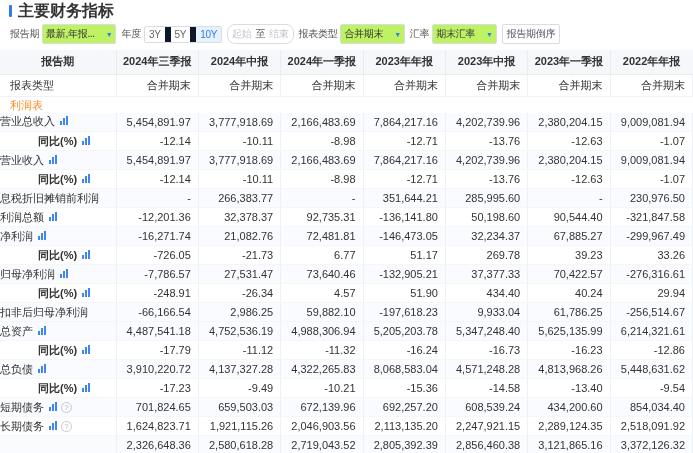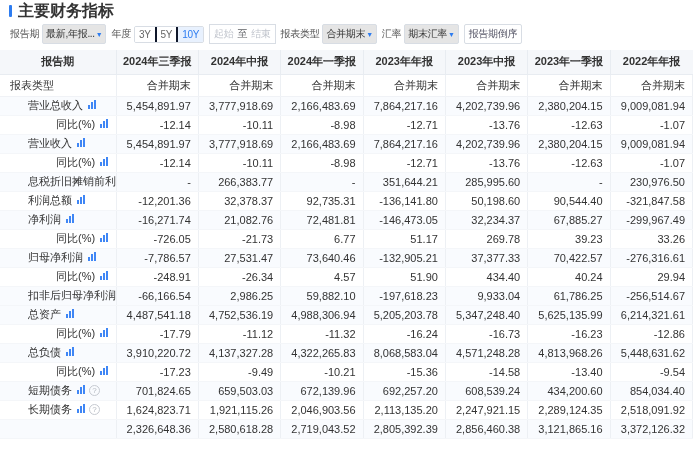--- a/index.html
+++ b/index.html
@@ -15,30 +15,30 @@
 
   
   .toolbar {
     display: flex; align-items: center; padding: 4px 4px 6px 10px;
     font-size: 10px; color: #555; white-space: nowrap; letter-spacing: -0.3px;
     overflow: hidden; gap: 5px;
   }
   .tb-group { display: inline-flex; align-items: center; gap: 3px; flex-shrink: 0; }
   .tb-label { color: #555; }
   .dd {
-    display: inline-flex; align-items: center; gap: 1px;
-    border: 1px solid #d8dde4; border-radius: 2px; background: #e5e5e5;
+    display: inline-flex; align-items: center; gap: 11px;
+    border: 1px solid #d8dde4; border-radius: 2px; background: #bef264;
     padding: 2px 3px; color: #333; cursor: pointer;
   }
   .caret { color: #2d7cf0; font-size: 7px; line-height: 1; }
   .seg { display: inline-flex; border: 1px solid #d8dde4; border-radius: 2px; overflow: hidden; }
-  .seg .seg-btn { padding: 2px 4px; color: #666; border-left: 2px solid #0f172a; cursor: pointer; background: #fff; }
+  .seg .seg-btn { padding: 2px 4px; color: #666; border-left: 6px solid #0f172a; cursor: pointer; background: #fff; }
   .seg .seg-btn:first-child { border-left: none; }
   .seg .seg-btn.active { color: #2d7cf0; background: #e8f1fe; }
-  .range { display: inline-flex; align-items: center; gap: 4px; border: 1px solid #d8dde4; border-radius: 0; padding: 2px 4px; background: #fff; }
+  .range { display: inline-flex; align-items: center; gap: 4px; border: 1px solid #d8dde4; border-radius: 8px; padding: 2px 4px; background: #fff; }
   .ph { color: #c0c4cc; }
   .mid { color: #606266; }
   .dec { display: inline-flex; align-items: center; gap: 5px; border: 1px solid #d8dde4; border-radius: 2px; padding: 2px 4px; color: #8a9099; font-size: 9px; background: #fff; }
   .dec span { cursor: pointer; }
   .sortbtn { display: inline-flex; align-items: center; gap: 2px; border: 1px solid #d8dde4; border-radius: 2px; padding: 2px 4px; color: #556; cursor: pointer; background: #fff; }
 
   
   table { width: 100%; border-collapse: collapse; table-layout: fixed; font-size: 11px; color: #333; }
   th, td { overflow: hidden; white-space: nowrap; }
   thead th {
@@ -47,22 +47,22 @@
     padding: 0 4px; font-size: 11px;
   }
   thead th:last-child, td:last-child { border-right: none; }
   .subheader td { height: 22px; border-right: 1px solid #edf0f4; border-bottom: 1px solid #f0f2f6; background: #fff; }
   .subheader td.sub-label { text-align: left; padding-left: 10px; color: #333; }
   .subheader td.num { text-align: right; padding-right: 7px; }
   .section-row td { color: #ff8a1e; text-align: left; padding: 1px 10px 0; height: 15px; font-size: 11px; background: #fff; }
   .data-row td { height: 19px; border-right: 1px solid #edf0f4; border-bottom: 1px solid #f4f6f9; }
   .data-row.striped td { background: #f9fbfe; }
   .data-row td.num { text-align: right; padding-right: 7px; font-size: 11px; }
-  td.label-cell { padding-left: 28px; text-align: left; }
-  td.label-cell.indent { padding-left: 56px; }
+  td.label-cell { text-align: left; }
+  td.label-cell.indent { padding-left: 38px; font-weight: bold; }
   .chart-icon { display: inline-flex; align-items: flex-end; gap: 1px; margin-left: 5px; cursor: pointer; height: 9px; }
   .chart-icon i { display: inline-block; width: 2px; background: #3f86f5; }
   .chart-icon i:nth-child(1) { height: 4px; }
   .chart-icon i:nth-child(2) { height: 7px; }
   .chart-icon i:nth-child(3) { height: 9px; }
   .help-icon {
     display: inline-block; width: 11px; height: 11px; border: 1px solid #c6cad1; border-radius: 50%;
     color: #b3b8bf; font-size: 8px; line-height: 10px; text-align: center; margin-left: 4px;
     vertical-align: 1px; cursor: pointer;
   }
@@ -146,20 +146,23 @@
       <td class="num">合并期末</td>
       <td class="num">合并期末</td>
       <td class="num">合并期末</td>
       <td class="num">合并期末</td>
       <td class="num">合并期末</td>
       <td class="num">合并期末</td>
       <td class="num">合并期末</td>
     </tr>
   </tbody>
   <tbody id="tbody">
+      <tr class="section-row">
+        <td colspan="8">利润表</td>
+      </tr>
       <tr class="data-row striped">
         <td class="label-cell"><span>营业总收入</span><span class="chart-icon">
             <i></i>
             <i></i>
             <i></i>
           </span></td>
         <td class="num">5,454,891.97</td>
         <td class="num">3,777,918.69</td>
         <td class="num">2,166,483.69</td>
         <td class="num">7,864,217.16</td>

